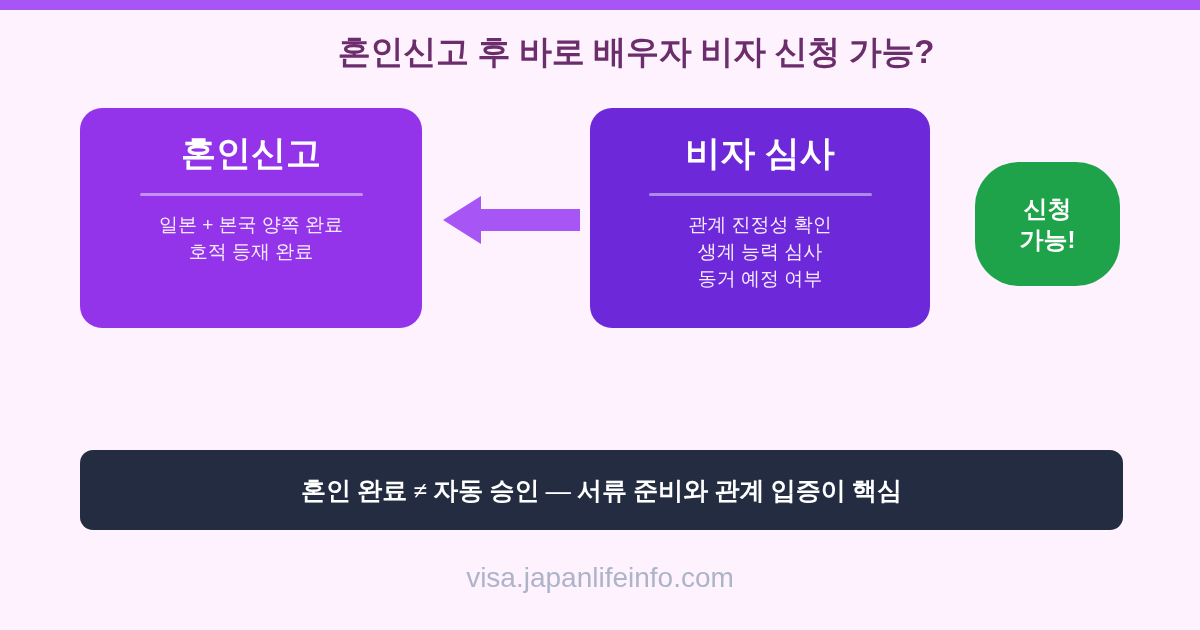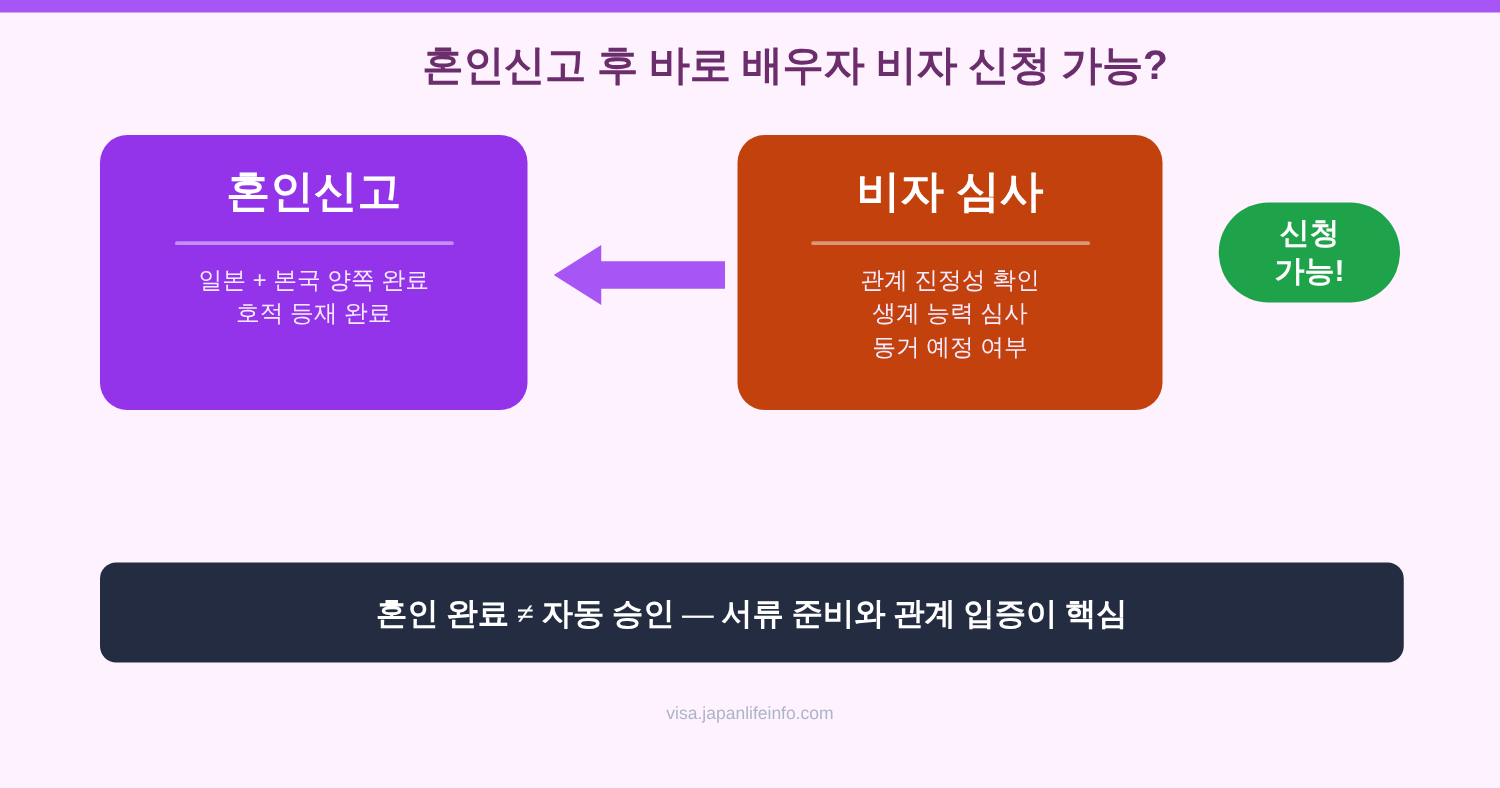--- a/index.html
+++ b/index.html
@@ -28,21 +28,21 @@
     white-space:nowrap;
     margin-left:36px;
   }
   .card {
     position:absolute;
     border-radius:22px;
     display:flex; flex-direction:column;
     align-items:center;
   }
   .card-left  { left:80px;  top:108px; width:342px; height:220px; background:#9333ea; }
-  .card-right { left:590px; top:108px; width:340px; height:220px; background:#c2410c; }
+  .card-right { left:590px; top:108px; width:340px; height:220px; background:#6d28d9; }
   .card-title {
     margin-top:22px;
     font-size:35px; font-weight:bold; color:#ffffff;
     white-space:nowrap;
   }
   .card-divider {
     margin-top:16px;
     width:223px; height:3px;
     background:rgba(255,255,255,0.45);
     border-radius:2px;
@@ -54,21 +54,21 @@
   .card-line {
     font-size:19px; color:#f6ebff;
     line-height:27px; white-space:nowrap;
   }
   .arrow {
     position:absolute; left:443px; top:194px;
     width:137px; height:52px;
   }
   .badge {
     position:absolute; left:975px; top:162px;
-    width:145px; height:80px;
+    width:145px; height:124px;
     background:#1fa34a;
     border-radius:44px;
     display:flex; flex-direction:column;
     align-items:center; justify-content:center;
   }
   .badge-line {
     font-size:24px; font-weight:bold; color:#ffffff;
     line-height:31px; white-space:nowrap;
   }
   .bar {
@@ -89,21 +89,21 @@
     background:#232c41; border-radius:13px;
   }
   .bar-conclusion-text {
     font-size:25px; font-weight:bold; color:#ffffff;
     white-space:nowrap;
     font-family:Liberation Serif, serif;
   }
   .footer-url {
     position:absolute; left:0; top:562px;
     width:1200px; text-align:center;
-    font-size:14px; color:#aeb4c7;
+    font-size:28px; color:#aeb4c7;
     white-space:nowrap;
   }
 </style>
 </head>
 <body>
 
 <div id="infographic">
 
   <div class="top-strip"></div>
 

